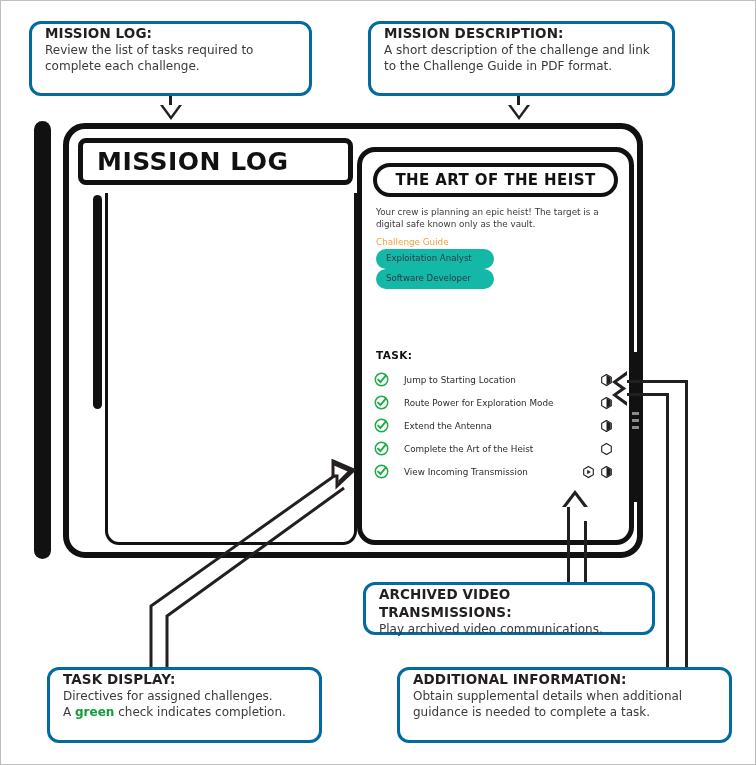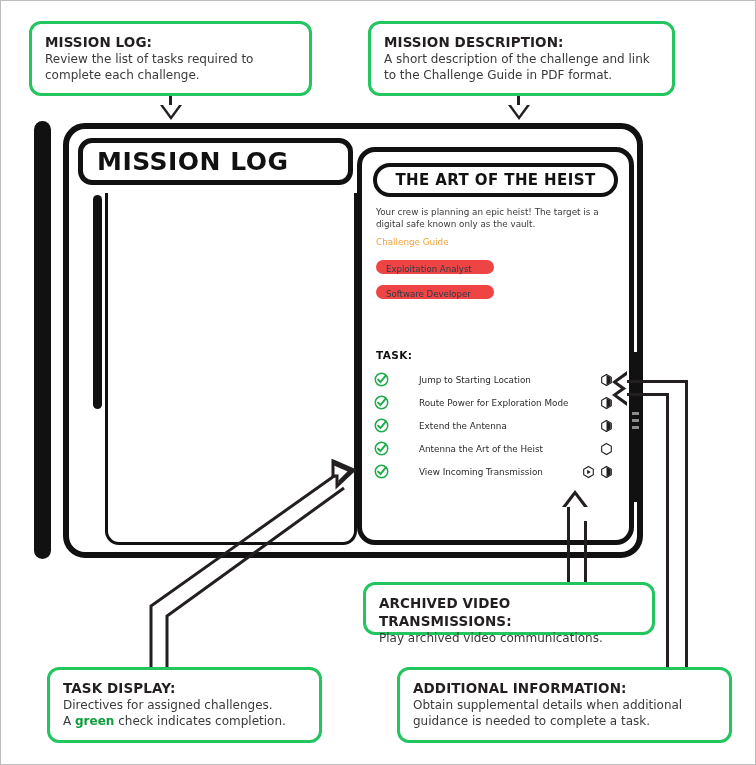--- a/index.html
+++ b/index.html
@@ -18,23 +18,23 @@
     border:1px solid #bdbdbd;
     background:#fff;
     overflow:hidden;
   }
 
   
   .callout{
     position:absolute;
     box-sizing:border-box;
     background:#fff;
-    border:3px solid #22c55e;
+    border:3px solid #0369a1;
     border-radius:12px;
-    padding:10px 13px 10px 13px;
+    padding:1px 13px 10px 13px;
     z-index:6;
   }
   .callout .ctitle{
     font-weight:bold;
     font-size:13.5px;
     letter-spacing:.1px;
     line-height:1.32;
     color:#231f20;
     display:block;
   }
@@ -107,21 +107,21 @@
     z-index:2;
   }
 
   
   #log-header{
     position:absolute;
     left:9px;top:9px;
     width:275px;height:47px;
     box-sizing:border-box;
     border:5px solid #111;
-    border-radius:14px;
+    border-radius:8px;
     background:#fff;
     display:flex;align-items:center;
     padding-left:14px;
     z-index:4;
   }
   #log-header .htxt{
     font-size:25px;font-weight:bold;letter-spacing:.5px;color:#111;
   }
 
   
@@ -197,39 +197,38 @@
     position:absolute;
     left:14px;top:55px;right:16px;
   }
   .d-desc{font-size:8.8px;line-height:1.33;color:#3a3a3a;}
   .d-link{
     display:inline-block;margin-top:2px;
     font-size:8.8px;color:#f2a33c;text-decoration:none;
   }
   .pill{
     display:block;width:118px;
-    margin-top:11px;
-    padding:4px 0 0 10px;
-    box-sizing:border-box;
-    background:#ef4444;
+    padding:4px 0 6px 10px;
+    box-sizing:border-box;
+    background:#14b8a6;
     border-radius:11px;
     font-size:8.6px;color:#2d3b4a;
   }
   #tasks-head{
     position:absolute;left:14px;top:197px;
     font-size:10.5px;font-weight:bold;letter-spacing:.4px;color:#111;
   }
   #task-list{position:absolute;left:12px;top:216px;right:10px;}
   .task-row{
     position:relative;
     display:flex;align-items:center;
     height:23px;
   }
   .task-label{
-    font-size:8.8px;color:#2b2b2b;margin-left:21px;white-space:nowrap;padding-left:9px;
+    font-size:8.8px;color:#2b2b2b;margin-left:6px;white-space:nowrap;padding-left:9px;
   }
   .task-right{
     position:absolute;right:6px;top:50%;
     transform:translateY(-50%);
     display:flex;align-items:center;gap:5px;
   }
 
   
   #panel-scroll-track{
     position:absolute;
@@ -489,21 +488,21 @@
           </span>
         </div>
 
         <div class="task-row">
           <span>
             <svg width="15" height="15" viewBox="0 0 20 20">
               <circle cx="10" cy="10" r="8.3" fill="none" stroke="#1faa4b" stroke-width="2"></circle>
               <path d="M5.4 10.2 L8.6 13.4 L15.8 4.6" fill="none" stroke="#1faa4b" stroke-width="2.6" stroke-linecap="round"></path>
             </svg>
           </span>
-          <span class="task-label">Antenna the Art of the Heist</span>
+          <span class="task-label">Complete the Art of the Heist</span>
           <span class="task-right">
             <span>
               <svg width="13" height="13" viewBox="0 0 20 20">
                 <polygon points="10,1.4 17.4,5.7 17.4,14.3 10,18.6 2.6,14.3 2.6,5.7" fill="#ffffff" stroke="#231f20" stroke-width="1.7"></polygon>
               </svg>
             </span>
           </span>
         </div>
 
         <div class="task-row">

